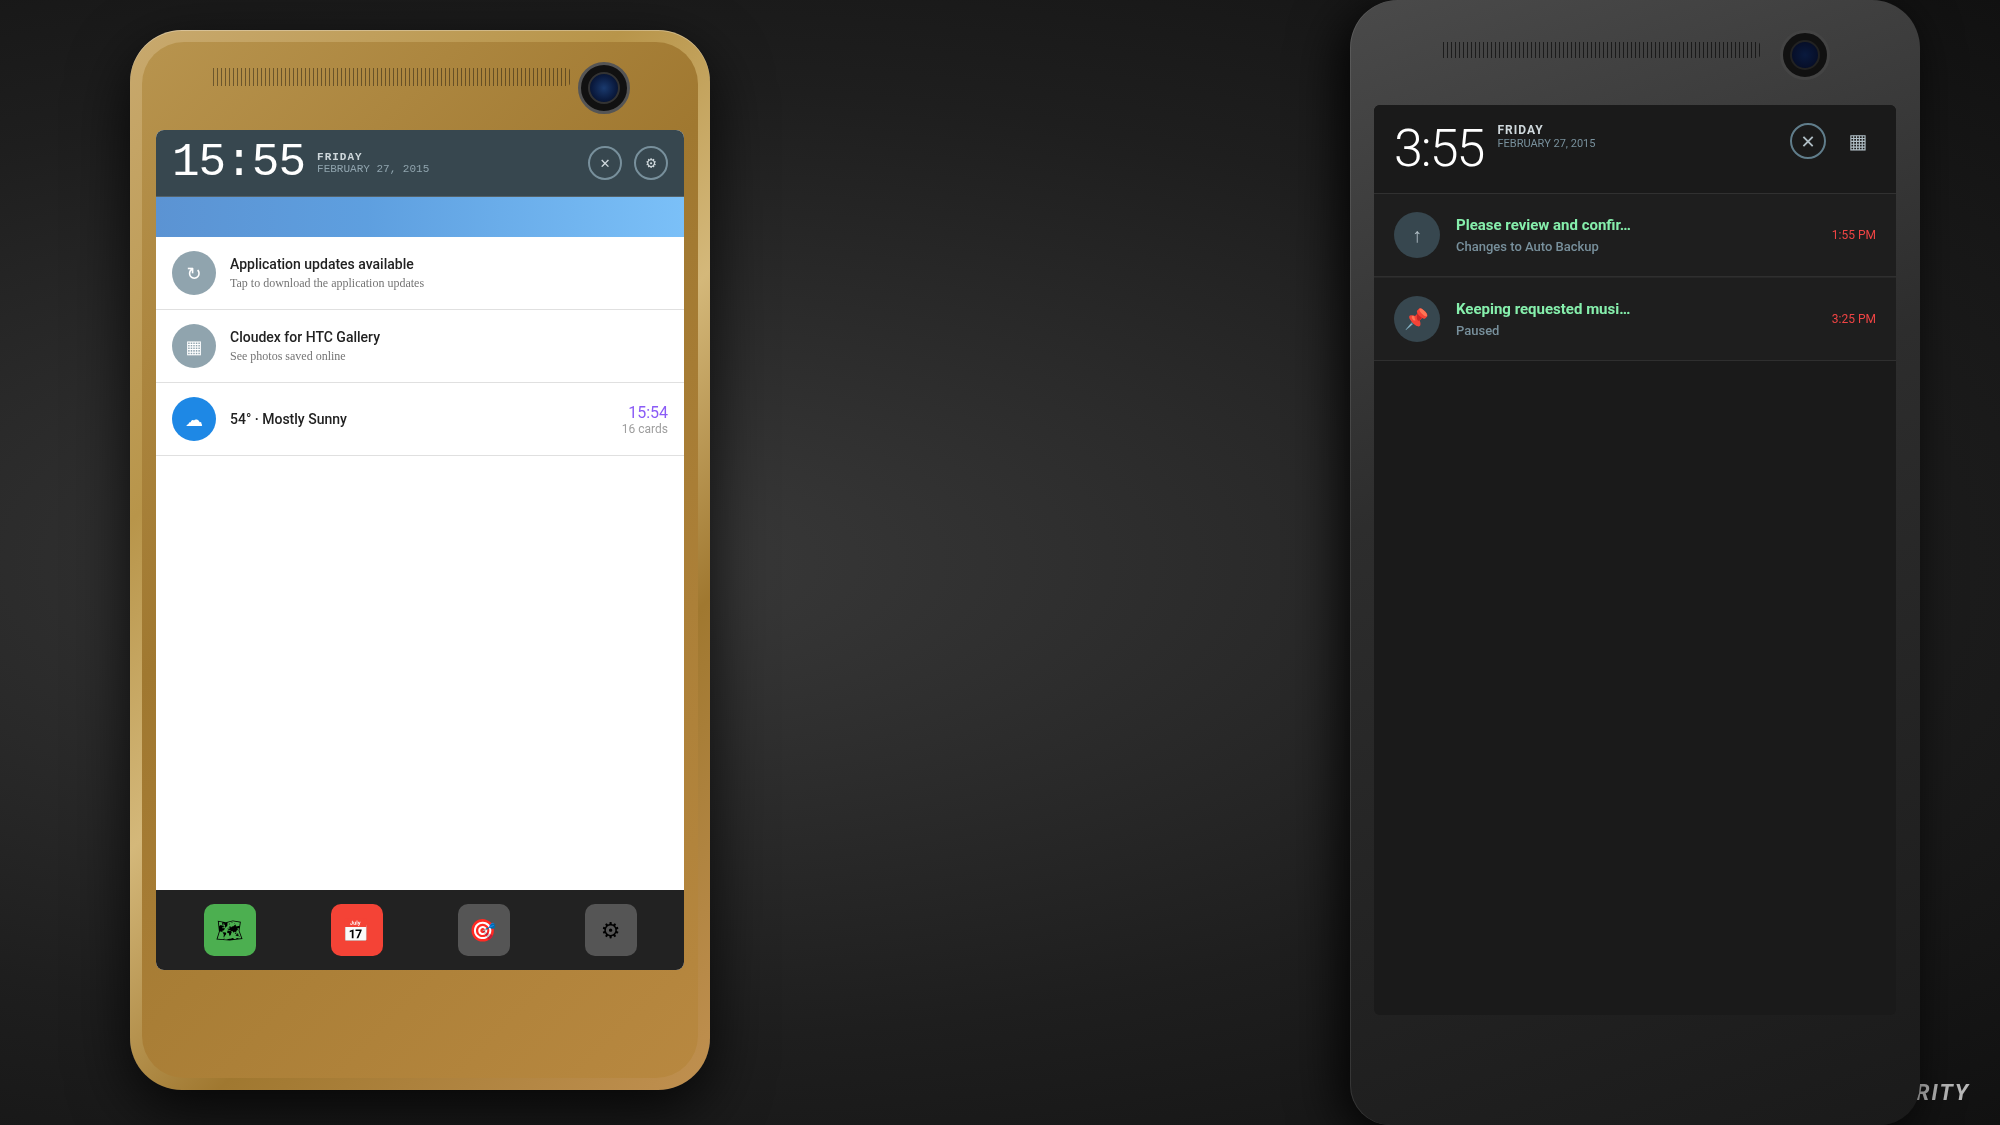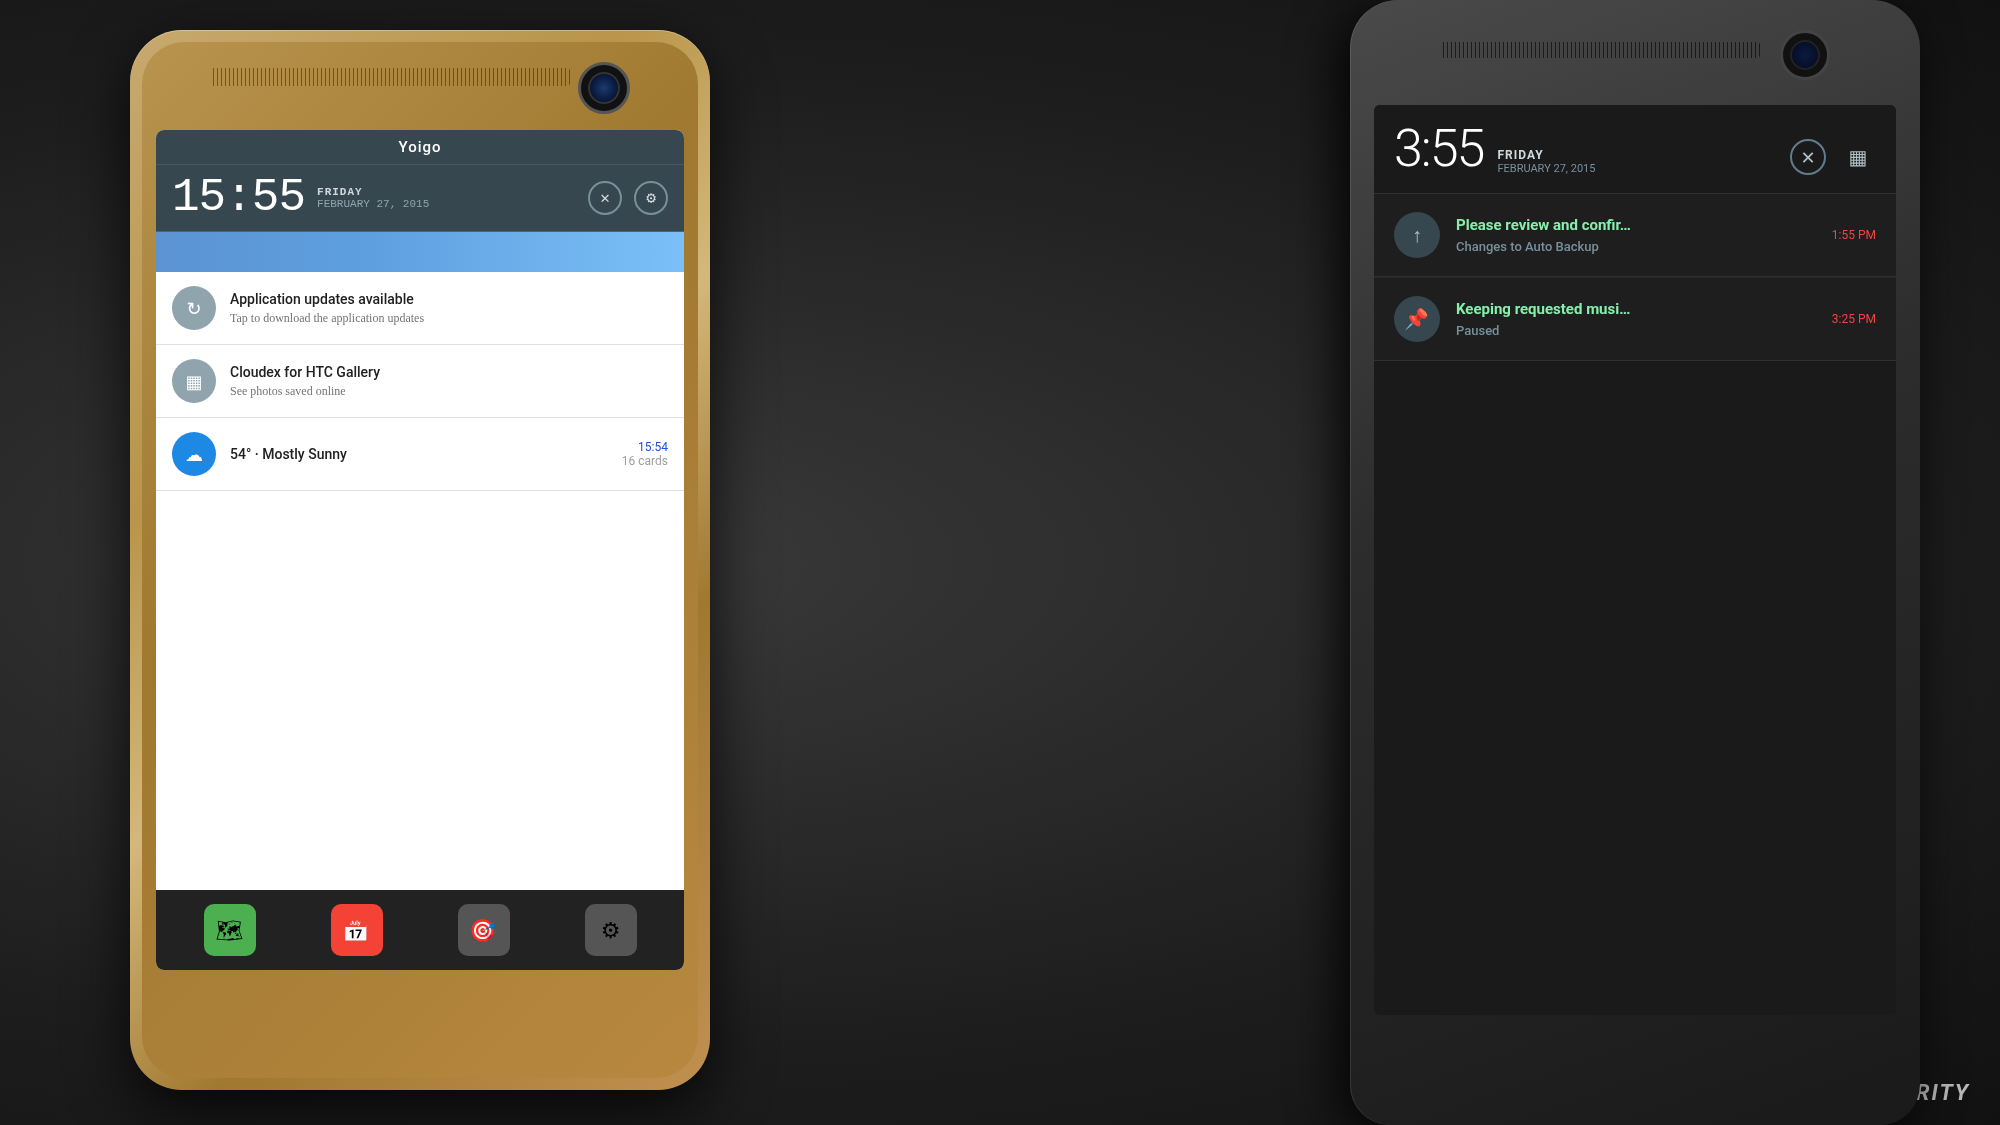--- a/index.html
+++ b/index.html
@@ -207,22 +207,22 @@
       color: #757575;
       margin-top: 2px;
       font-family: Liberation Serif, serif;
     }
 
     .notif-card .side-info {
       margin-left: auto;
       text-align: right;
     }
     .notif-card .side-info .time {
-      font-size: 12px;
-      color: #1d4ed8;
+      font-size: 16px;
+      color: #8b5cf6;
     }
     .notif-card .side-info .extra {
       font-size: 12px;
       color: #9e9e9e;
     }
 
     
     .phone-left .bottom-nav {
       position: absolute;
       bottom: 0;
@@ -298,21 +298,21 @@
       background: #1a1a1a;
       border-radius: 6px;
       overflow: hidden;
     }
 
     
     .phone-right .time-bar {
       background: #1a1a1a;
       padding: 18px 20px;
       display: flex;
-      align-items: flex-end;
+      align-items: flex-start;
       gap: 14px;
       border-bottom: 1px solid rgba(255,255,255,0.1);
     }
 
     .phone-right .time-big {
       font-size: 52px;
       font-weight: 300;
       color: #fff;
       letter-spacing: -2px;
       line-height: 1;
@@ -405,23 +405,20 @@
 <div class="phone-left">
   <div class="phone-body"></div>
   <div class="phone-inner"></div>
 
   <div class="speaker-top"></div>
 
   <div class="camera"></div>
 
   <div class="screen">
 
-    <div class="notif-header">
-      <span>Yoigo</span>
-    </div>
 
     <div class="time-bar">
       <div class="time-big">15:55</div>
       <div class="time-date">
         <div class="day">FRIDAY</div>
         <div class="date">FEBRUARY 27, 2015</div>
       </div>
       <div class="time-icons">
         <div class="circle-icon">✕</div>
         <div class="gear-icon-box">⚙</div>

